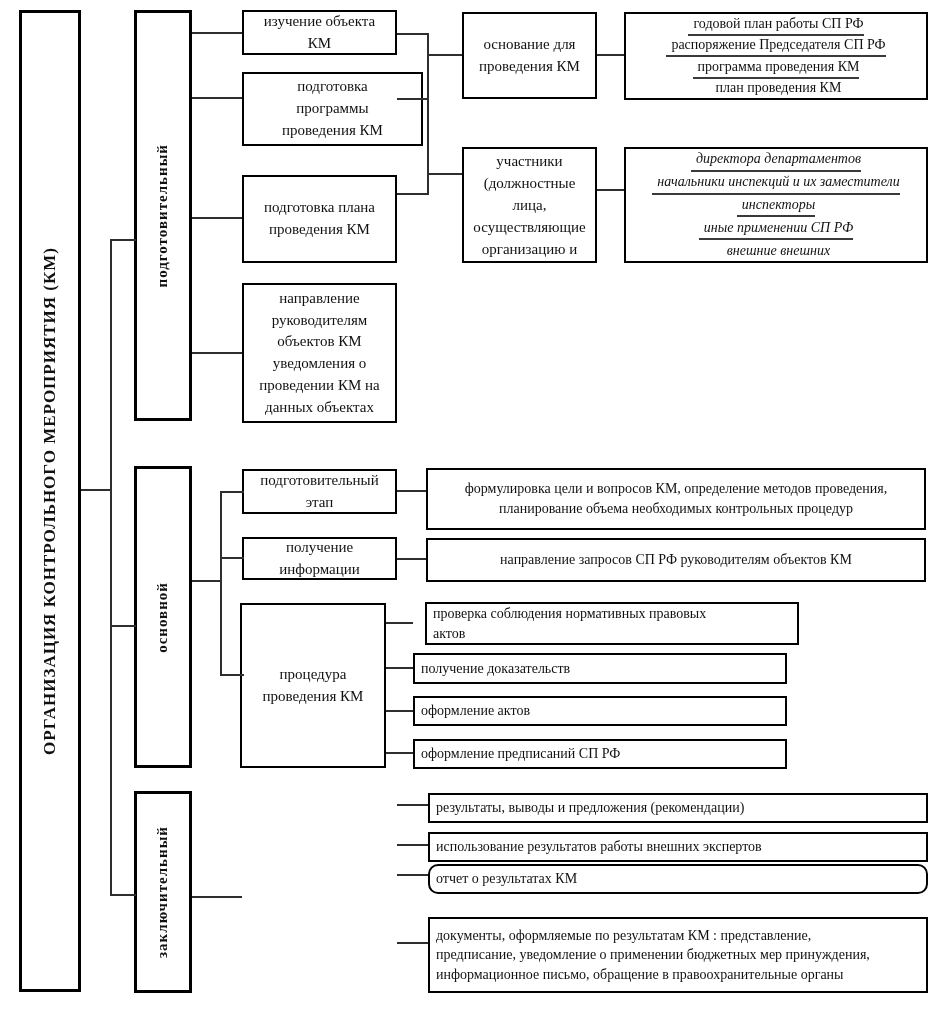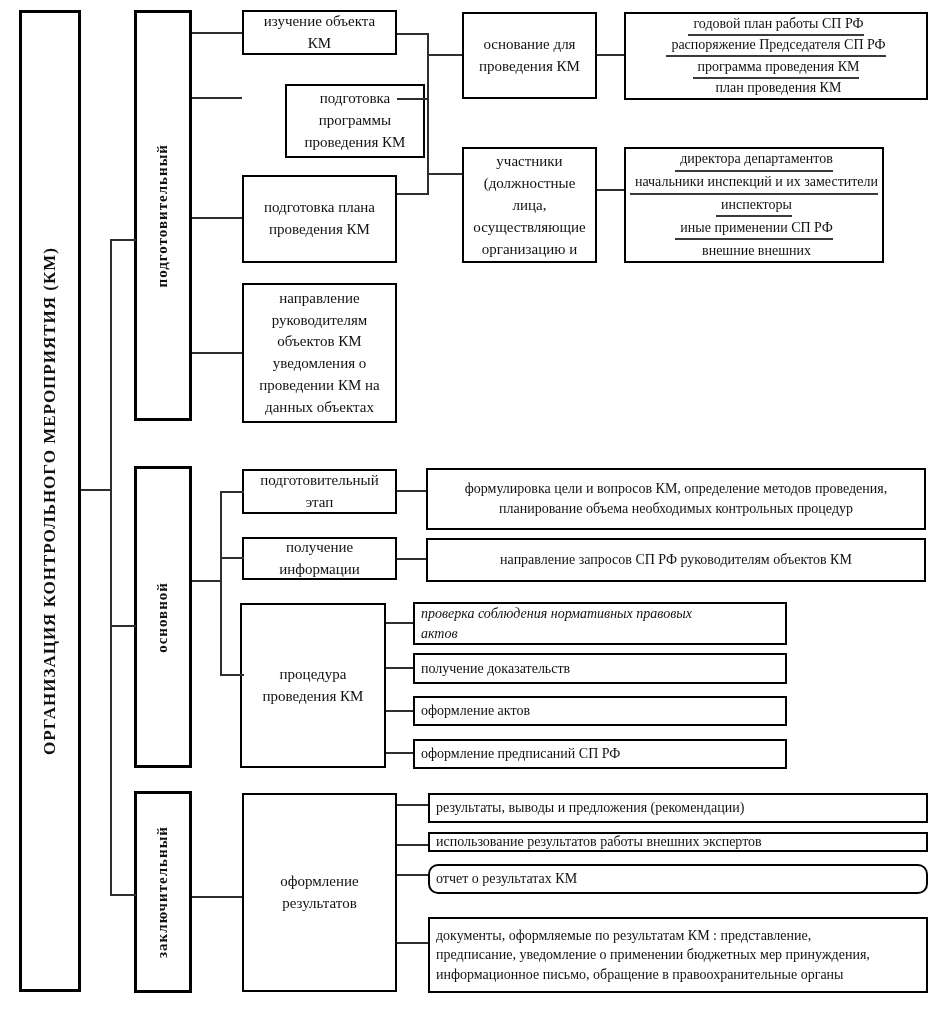--- a/index.html
+++ b/index.html
@@ -50,21 +50,21 @@
   </div>
   <div class="box thick vertbox" style="left:134px;top:466px;width:58px;height:302px;">
     <span class="vert stage-text">основной</span>
   </div>
   <div class="box thick vertbox" style="left:134px;top:791px;width:58px;height:202px;">
     <span class="vert stage-text">заключительный</span>
   </div>
 
   <div class="box" style="left:242px;top:10px;width:155px;height:45px;">изучение объекта
 КМ</div>
-  <div class="box" style="left:242px;top:84px;width:140px;height:74px;margin-left:43px;">подготовка
+  <div class="box" style="left:242px;top:72px;width:181px;height:74px;">подготовка
 программы
 проведения КМ</div>
   <div class="box" style="left:242px;top:175px;width:155px;height:88px;">подготовка плана
 проведения КМ</div>
   <div class="box" style="left:242px;top:283px;width:155px;height:140px;">направление
 руководителям
 объектов КМ
 уведомления о
 проведении КМ на
 данных объектах</div>
@@ -76,47 +76,45 @@
     <div class="lrow">распоряжение Председателя СП РФ</div>
     <div class="lrow">программа проведения КМ</div>
     <div class="lrow">план проведения КМ</div>
   </div>
 
   <div class="box topal" style="left:462px;top:147px;width:135px;height:116px;line-height:22px;">участники
 (должностные
 лица,
 осуществляющие
 организацию и</div>
-  <div class="listbox" style="left:624px;top:147px;width:260px;height:116px;">
+  <div class="listbox" style="left:624px;top:147px;width:304px;height:116px;font-style:italic;">
     <div class="lrow">директора департаментов</div>
     <div class="lrow">начальники инспекций и их заместители</div>
     <div class="lrow">инспекторы</div>
     <div class="lrow">иные применении СП РФ</div>
     <div class="lrow">внешние внешних</div>
   </div>
 
   <div class="box" style="left:242px;top:469px;width:155px;height:45px;">подготовительный
 этап</div>
   <div class="box small" style="left:426px;top:468px;width:500px;height:62px;">формулировка цели и вопросов КМ, определение методов проведения,
 планирование объема необходимых контрольных процедур</div>
   <div class="box" style="left:242px;top:537px;width:155px;height:43px;">получение
 информации</div>
   <div class="box small" style="left:426px;top:538px;width:500px;height:44px;">направление запросов СП РФ руководителям объектов КМ</div>
   <div class="box" style="left:240px;top:603px;width:146px;height:165px;">процедура
 проведения КМ</div>
-  <div class="box small leftal" style="left:413px;top:602px;width:374px;height:43px;font-style:italic;">проверка соблюдения нормативных правовых
+  <div class="box small leftal" style="left:425px;top:602px;width:374px;height:43px;">проверка соблюдения нормативных правовых
 актов</div>
   <div class="box small leftal" style="left:413px;top:653px;width:374px;height:31px;">получение доказательств</div>
   <div class="box small leftal" style="left:413px;top:696px;width:374px;height:30px;">оформление актов</div>
   <div class="box small leftal" style="left:413px;top:739px;width:374px;height:30px;">оформление предписаний СП РФ</div>
 
-  <div class="box" style="left:242px;top:793px;width:155px;height:199px;">оформление
-результатов</div>
   <div class="box small leftal" style="left:428px;top:793px;width:500px;height:30px;">результаты, выводы и предложения (рекомендации)</div>
-  <div class="box small leftal" style="left:428px;top:832px;width:500px;height:20px;">использование результатов работы внешних экспертов</div>
+  <div class="box small leftal" style="left:428px;top:832px;width:500px;height:30px;">использование результатов работы внешних экспертов</div>
   <div class="box small leftal" style="left:428px;top:864px;width:500px;height:30px;border-radius:10px;">отчет о результатах КМ</div>
   <div class="box small leftal" style="left:428px;top:917px;width:500px;height:76px;">документы, оформляемые по результатам КМ : представление,
 предписание, уведомление о применении бюджетных мер принуждения,
 информационное письмо, обращение в правоохранительные органы</div>
 
   <div class="hl" style="left:81px;top:489px;width:30px;"></div>
   <div class="vl" style="left:110px;top:239px;height:657px;"></div>
   <div class="hl" style="left:110px;top:239px;width:26px;"></div>
   <div class="hl" style="left:110px;top:625px;width:26px;"></div>
   <div class="hl" style="left:110px;top:894px;width:26px;"></div>

